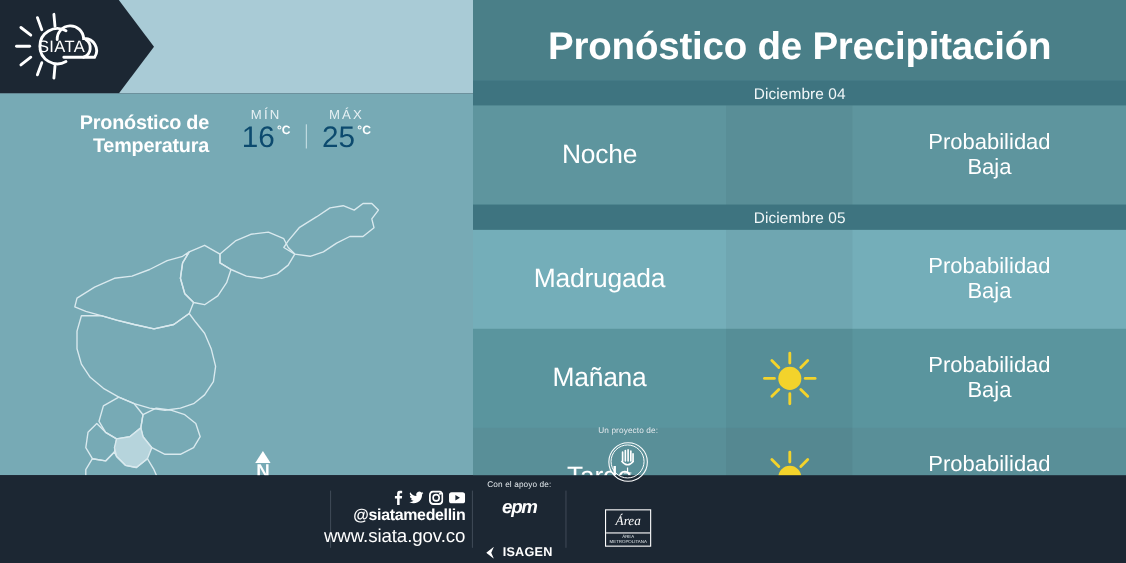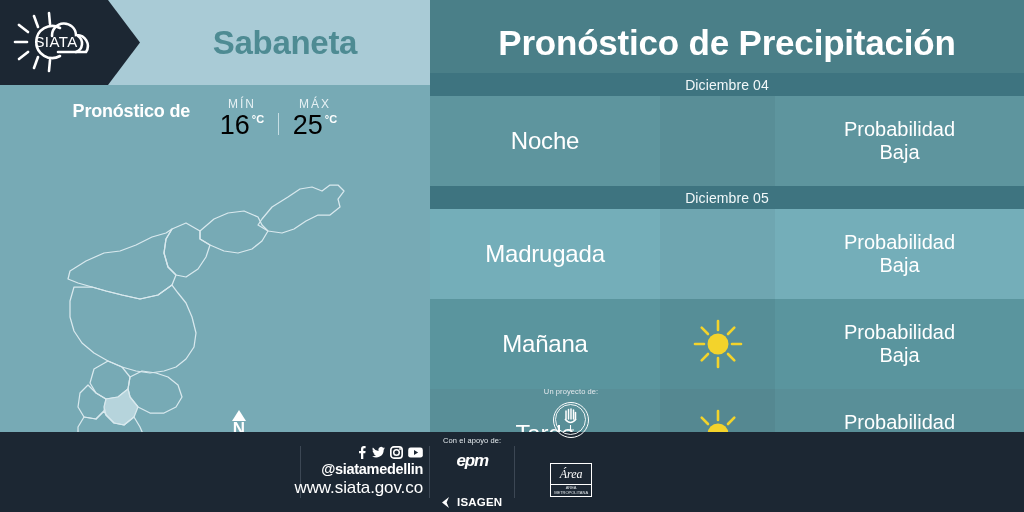--- a/index.html
+++ b/index.html
@@ -45,21 +45,21 @@
   }
   .temp-block { position:absolute; left:40px; top:12px; width:350px; height:60px; display:flex; align-items:flex-start; }
   .temp-label {
     font-size:18px; font-weight:bold; color:#FFFFFF; line-height:1.18;
     text-align:right; width:150px; padding-top:4px; letter-spacing:-0.2px;
   }
   .temp-vals { display:flex; align-items:flex-start; margin-left:16px; }
   .temp-col { width:72px; text-align:center; position:relative; }
   .temp-cap { font-size:12px; color:#E7F1F4; letter-spacing:2px; font-weight:normal; }
   .temp-num-wrap { display:flex; align-items:flex-start; justify-content:center; margin-top:1px; }
-  .temp-num { font-size:27px; color:#000000; line-height:1; font-weight:normal; }
+  .temp-num { font-size:27px; color:#0c4a6e; line-height:1; font-weight:normal; }
   .temp-unit { font-size:11px; color:#FFFFFF; font-weight:bold; margin-left:2px; margin-top:1px; }
   .temp-sep { width:1px; align-self:stretch; background:#C6DEE4; margin:16px 0 4px 0; }
 
   .map-wrap { position:absolute; left:0; top:60px; width:430px; height:287px; }
   .north { position:absolute; left:222px; top:265px; width:34px; text-align:center; }
   .north-arrow { display:block; margin:0 auto; width:0; height:0;
     border-left:7px solid transparent; border-right:7px solid transparent;
     border-bottom:11px solid #FFFFFF; }
   .north-n { font-size:17px; font-weight:bold; color:#FFFFFF; line-height:1; margin-top:-1px; }
 
@@ -126,29 +126,29 @@
 
           <path d="M52 20 A16 16 0 1 0 52 48"></path>
 
           <path d="M44 28 A12 12 0 0 1 68 27 A11 11 0 0 1 78 44 L50 44"></path>
           <path d="M68 44 A9 9 0 0 0 70 28"></path>
         </g>
         <text x="48" y="39" text-anchor="middle" fill="#FFFFFF" font-family="Liberation Sans, sans-serif" font-size="15" font-weight="normal" letter-spacing="0.4">SIATA</text>
       </svg>
     </div>
 
-    <div class="city-title">Sabaneta</div>
     <div class="precip-title">Pronóstico de Precipitación</div>
   </div>
 
   <div class="left-panel">
 
     <div class="temp-block">
       <div class="temp-label">
         <div>Pronóstico de</div>
+        <div>Temperatura</div>
       </div>
       <div class="temp-vals">
         <div class="temp-col">
           <div class="temp-cap">MÍN</div>
           <div class="temp-num-wrap">
             <span class="temp-num">16</span>
             <span class="temp-unit">°C</span>
           </div>
         </div>
         <div class="temp-sep"></div>

